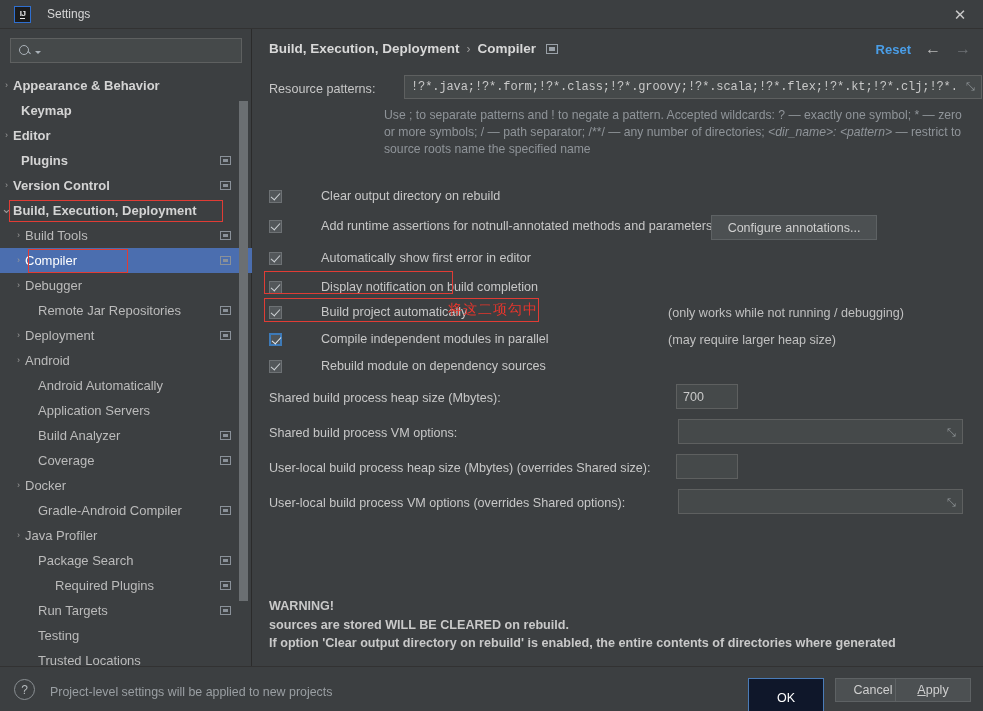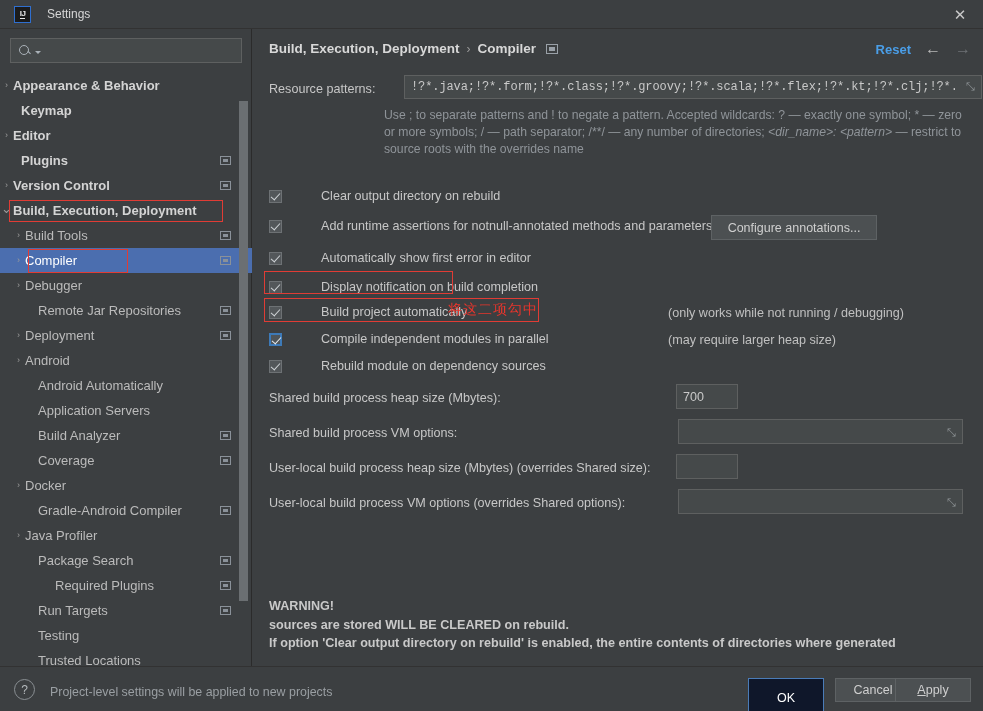--- a/index.html
+++ b/index.html
@@ -347,21 +347,21 @@
     <div class="textfield mono" style="left:131px; top:46px; width:578px; height:24px;margin-left:20px;">
       <span style="overflow:hidden; white-space:nowrap; width:556px; display:block;">!?*.java;!?*.form;!?*.class;!?*.groovy;!?*.scala;!?*.flex;!?*.kt;!?*.clj;!?*.</span>
       <span class="expand-glyph">⤡</span>
     </div>
 
     <div class="hint" style="left:131px; top:78px; width:600px;">
       <div>Use ; to separate patterns and ! to negate a pattern. Accepted wildcards: ? — exactly one symbol; * — zero</div>
       <div>
         <span>or more symbols; / — path separator; /**/ — any number of directories;  </span><i>&lt;dir_name&gt;: &lt;pattern&gt;</i><span> — restrict to</span>
       </div>
-      <div>source roots with the overrides name</div>
+      <div>source roots name the specified name</div>
     </div>
 
     <div id="checkbox-group">
         <div class="cb-row" style="left: 16px; top: 160px;">
           <span class="cb"></span>
           <span class="cb-label">Clear output directory on rebuild</span>
         </div>
         <div class="cb-row" style="left: 16px; top: 190px;">
           <span class="cb"></span>
           <span class="cb-label">Add runtime assertions for notnull-annotated methods and parameters</span>

